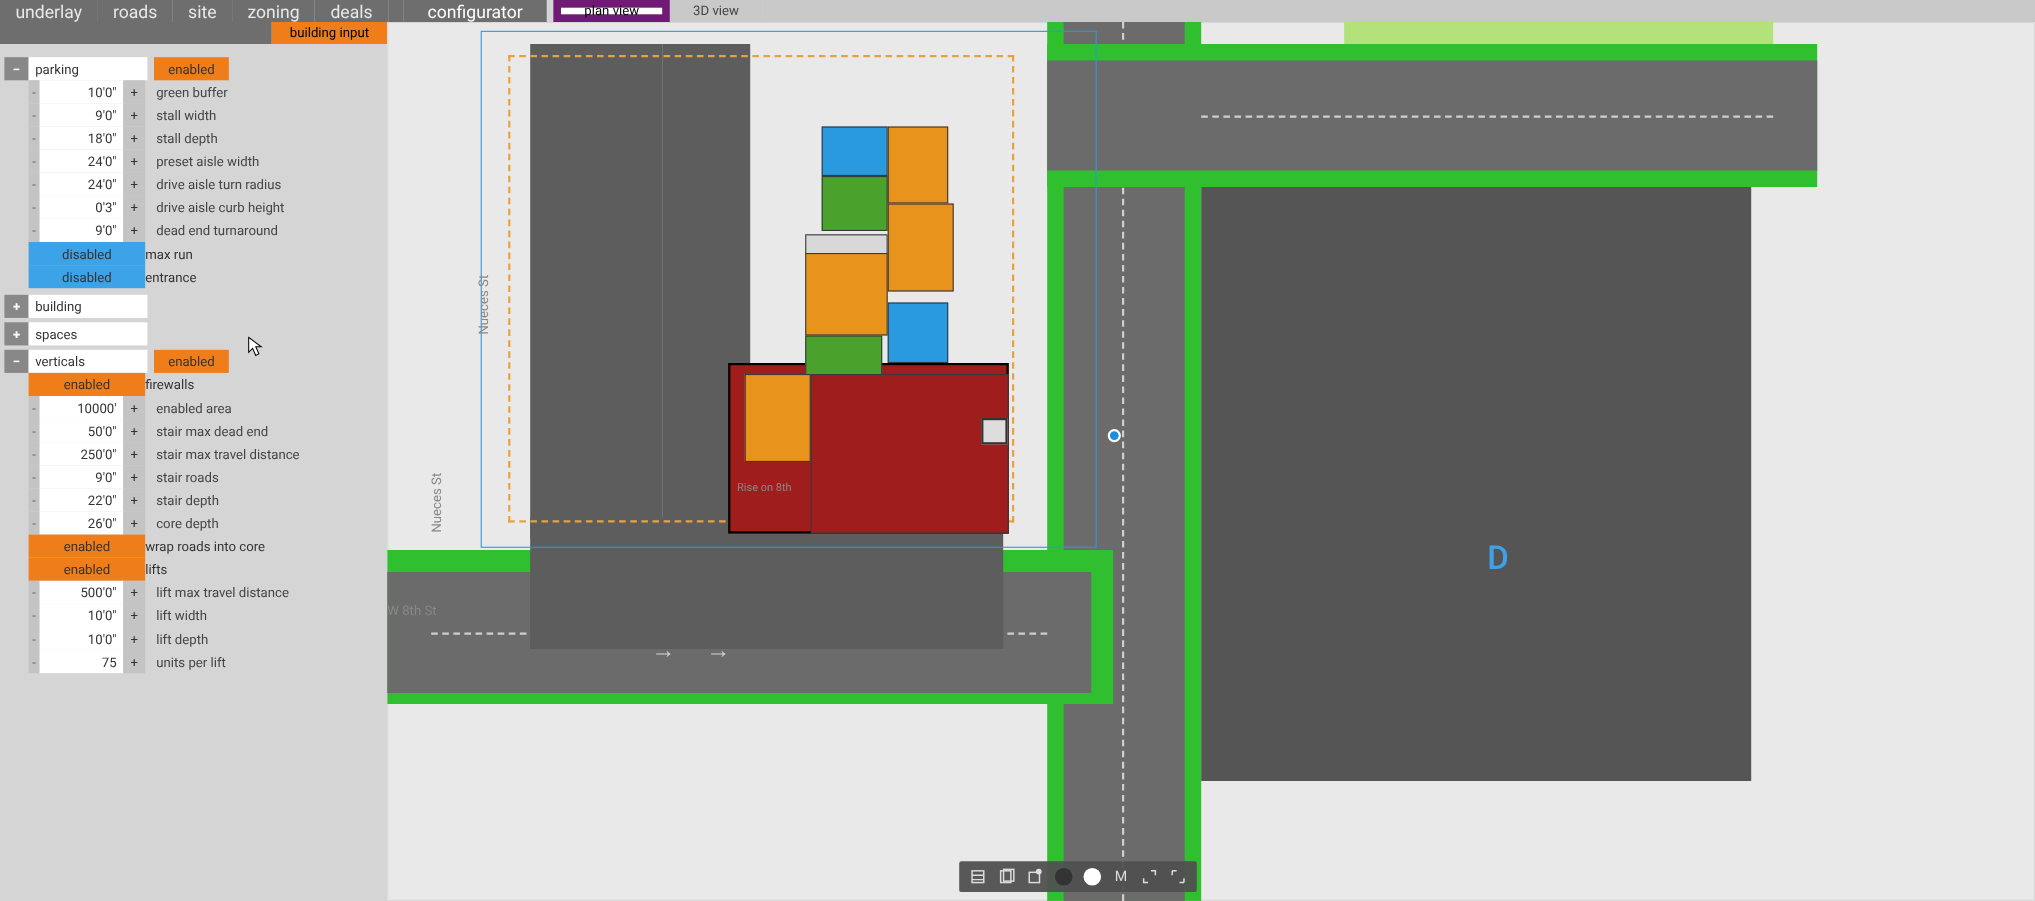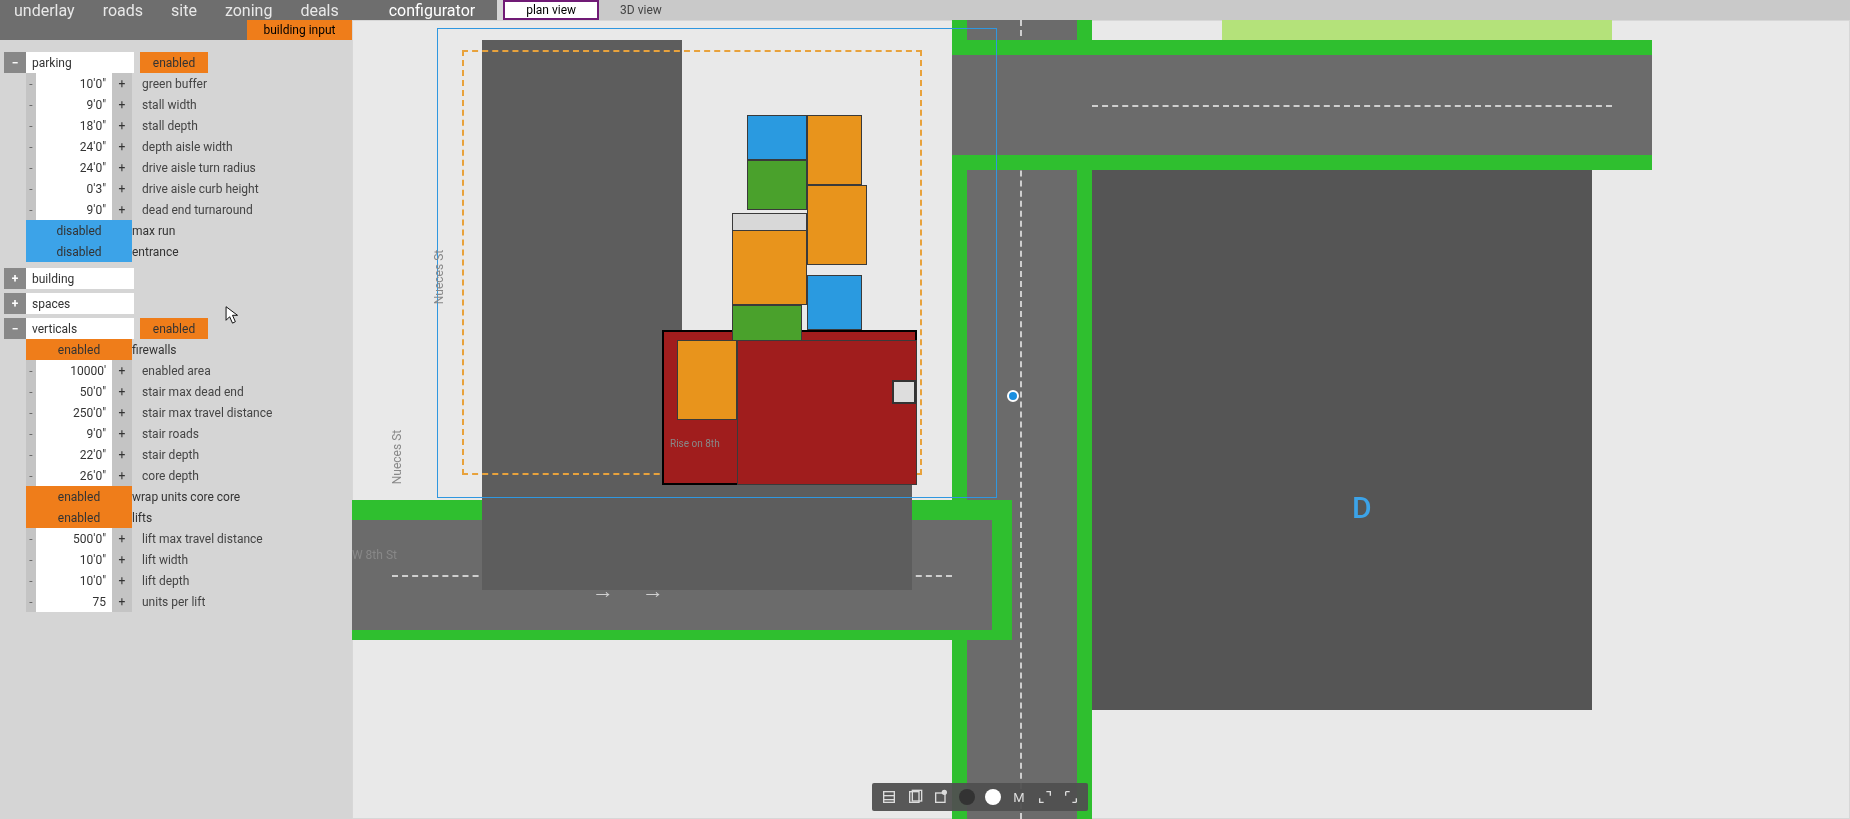--- a/index.html
+++ b/index.html
@@ -3,21 +3,21 @@
 <meta charset="utf-8">
 <style>
   * { box-sizing: border-box; margin: 0; padding: 0; font-family: "Segoe UI", Roboto, Arial, sans-serif; }
   html, body { width: 1850px; height: 819px; overflow: hidden; background: #d5d5d5; }
 
   
   .topnav { display:flex; height:20px; }
   .topnav .tab { font-size:16px; color:#e8e8e8; background:#6e6e6e; display:flex; align-items:center; padding:0 14px; cursor:pointer; }
   .topnav .tab.configurator { background:#6e6e6e; color:#fff; padding:0 22px; }
   .topnav .view { background:#c9c9c9; color:#444; padding:0 21px; height:20px; display:flex; align-items:center; font-size:12px; }
-  .topnav .view.active { background:#fff; color:#000; border:2px solid #701a75; }
+  .topnav .view.active { background:#fff; color:#000; border:7px solid #701a75; }
 
   .second-row { display:flex; height:20px; }
   .second-row .spacer { width:247px; }
   .second-row .binput { background:#ef7d1a; color:#000; font-size:12px; display:flex; align-items:center; padding:0 14px; width:105px; justify-content:center;}
 
   
   .left-panel { position:absolute; top:40px; left:0; width:352px; bottom:0; background:#d5d5d5; overflow-y:auto; }
   .row { display:flex; align-items:stretch; height:21px; font-size:12px; color:#333; }
   .row > div { display:flex; align-items:center; }
 
@@ -127,21 +127,21 @@
       <div class="row prop" style="margin-left:26px">
     <div class="minus">-</div>
     <div class="val">18'0"</div>
     <div class="plus">+</div>
     <div class="label">stall depth</div>
   </div>
       <div class="row prop" style="margin-left:26px">
     <div class="minus">-</div>
     <div class="val">24'0"</div>
     <div class="plus">+</div>
-    <div class="label">depth aisle width</div>
+    <div class="label">preset aisle width</div>
   </div>
       <div class="row prop" style="margin-left:26px">
     <div class="minus">-</div>
     <div class="val">24'0"</div>
     <div class="plus">+</div>
     <div class="label">drive aisle turn radius</div>
   </div>
       <div class="row prop" style="margin-left:26px">
     <div class="minus">-</div>
     <div class="val">0'3"</div>
@@ -232,21 +232,21 @@
     <div class="val">26'0"</div>
     <div class="plus">+</div>
     <div class="label">core depth</div>
   </div>
     </div>
 
   <div id="vert-flags2">
       <div class="row sub-flag" style="margin-left:4px">
     <div class="pad2"></div>
     <div class="flagcell state enabled">enabled</div>
-    <div class="label">wrap units core core</div>
+    <div class="label">wrap roads into core</div>
   </div>
       <div class="row sub-flag" style="margin-left:4px">
     <div class="pad2"></div>
     <div class="flagcell state enabled">enabled</div>
     <div class="label">lifts</div>
   </div>
     </div>
 
   <div id="lift-props">
       <div class="row prop" style="margin-left:26px">

